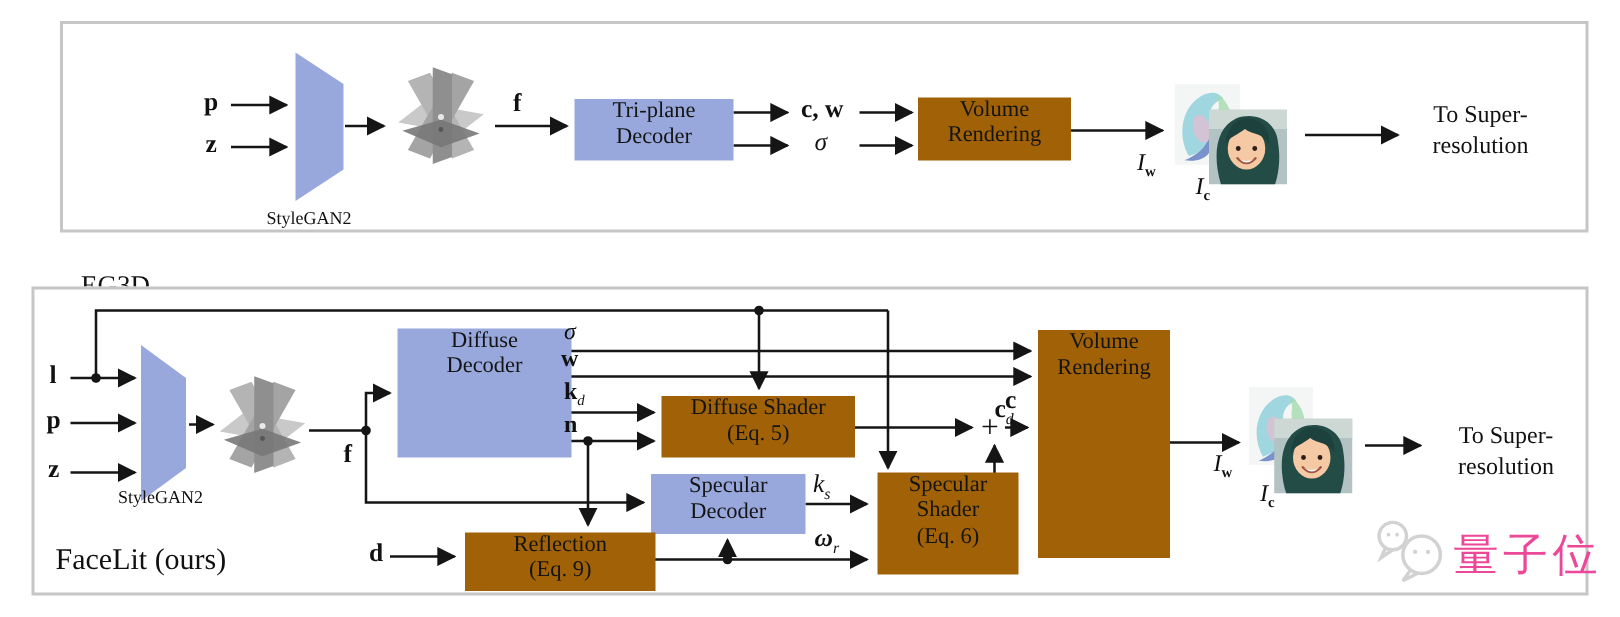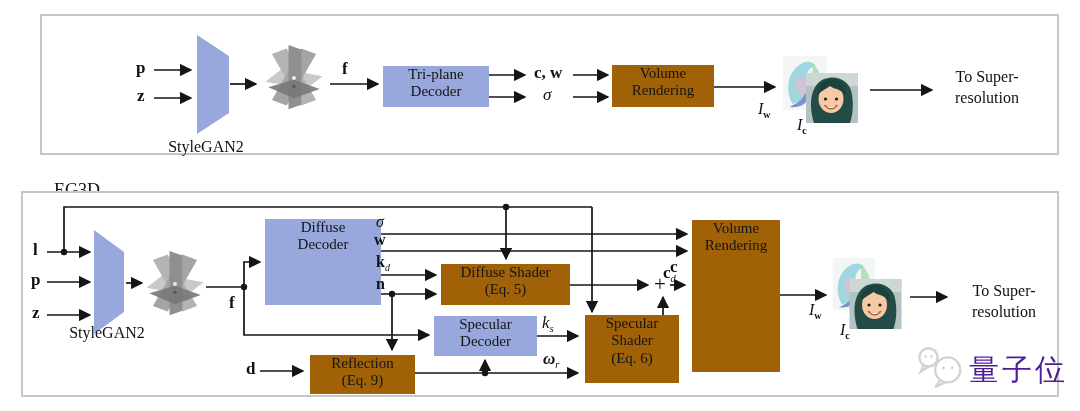--- a/index.html
+++ b/index.html
@@ -10,26 +10,26 @@
   #panel-facelit{left:21px;top:191px;width:1038px;height:206px;}
   .wires{position:absolute;left:0;top:0;pointer-events:none;}
   .box{position:absolute;display:flex;flex-direction:column;align-items:center;justify-content:flex-start;
        text-align:center;font-size:15px;line-height:1.15;color:#141414;}
   .blue{background:#98a8dc;}
   .green{background:#a16207;}
   .lbl{position:absolute;font-size:17px;white-space:nowrap;}
   .b{font-weight:bold;}
   .i{font-style:italic;}
   .bi{font-weight:bold;font-style:italic;}
-  .small{font-size:16px;}
+  .small{font-size:12px;}
   .lbl sub{font-size:0.62em;line-height:0;}
   .caption{position:absolute;font-size:18px;white-space:nowrap;}
   .out-text{position:absolute;text-align:center;font-size:16px;line-height:1.32;}
   .img-thumb{position:absolute;overflow:hidden;}
-  .watermark-text{position:absolute;font-size:30px;color:#4c1d95;letter-spacing:3px;white-space:nowrap;}
+  .watermark-text{position:absolute;font-size:30px;color:#ec4899;letter-spacing:3px;white-space:nowrap;}
 </style>
 </head>
 <body>
 
 <svg width="0" height="0" style="position:absolute">
   <defs>
     <g id="g-triplane">
       <polygon points="-31,4 -13,-10 31,-2 13,12" fill="#c9c9c9"></polygon>
       <polygon points="-24,-26 -8,-32 24,24 8,30" fill="#b4b4b4"></polygon>
       <polygon points="24,-26 8,-32 -24,24 -8,30" fill="#a4a4a4"></polygon>
@@ -189,21 +189,21 @@
     <span>(Eq. 5)</span>
   </div>
 
   <div class="box blue" style="left:411px;top:123px;width:103px;height:40px;">
     <span>Specular</span>
     <span>Decoder</span>
   </div>
 
   <div class="lbl i" style="left:519px;top:120px;"><span>k</span><sub>s</sub></div>
 
-  <div class="box green" style="left:287px;top:162px;width:105px;height:39px;">
+  <div class="box green" style="left:287px;top:162px;width:127px;height:39px;">
     <span>Reflection</span>
     <span>(Eq. 9)</span>
   </div>
 
   <div class="lbl b" style="left:223px;top:166px;">d</div>
   <div class="lbl bi" style="left:520px;top:156px;"><span>ω</span><sub style="font-weight:normal">r</sub></div>
 
   <div class="box green" style="left:562px;top:122px;width:94px;height:68px;">
     <span>Specular</span>
     <span>Shader</span>
@@ -226,20 +226,21 @@
       <use href="#g-face"></use>
     </svg>
   <div class="lbl i" style="left:786px;top:108px;font-size:16px;"><span>I</span><sub class="b" style="font-style:normal">w</sub></div>
   <div class="lbl i" style="left:817px;top:128px;font-size:16px;"><span>I</span><sub class="b" style="font-style:normal">c</sub></div>
 
   <div class="out-text" style="left:931px;top:87px;width:100px;">
     <div>To Super-</div>
     <div>resolution</div>
   </div>
 
+  <div class="caption" style="left:14px;top:169px;font-size:20px;">FaceLit (ours)</div>
 
   <svg style="position:absolute;left:893px;top:150px;" width="50" height="48" viewBox="0 0 52 48">
     <g stroke="#d2d2d2" stroke-width="2.4" fill="none">
       <circle cx="33" cy="27" r="13"></circle>
       <path d="M25,38 L20,45 L30,40"></path>
       <circle cx="13" cy="14" r="9.5"></circle>
       <path d="M8,22 L5,29 L13,23.5"></path>
     </g>
     <g fill="#d2d2d2">
       <circle cx="10" cy="13" r="1.3"></circle>

